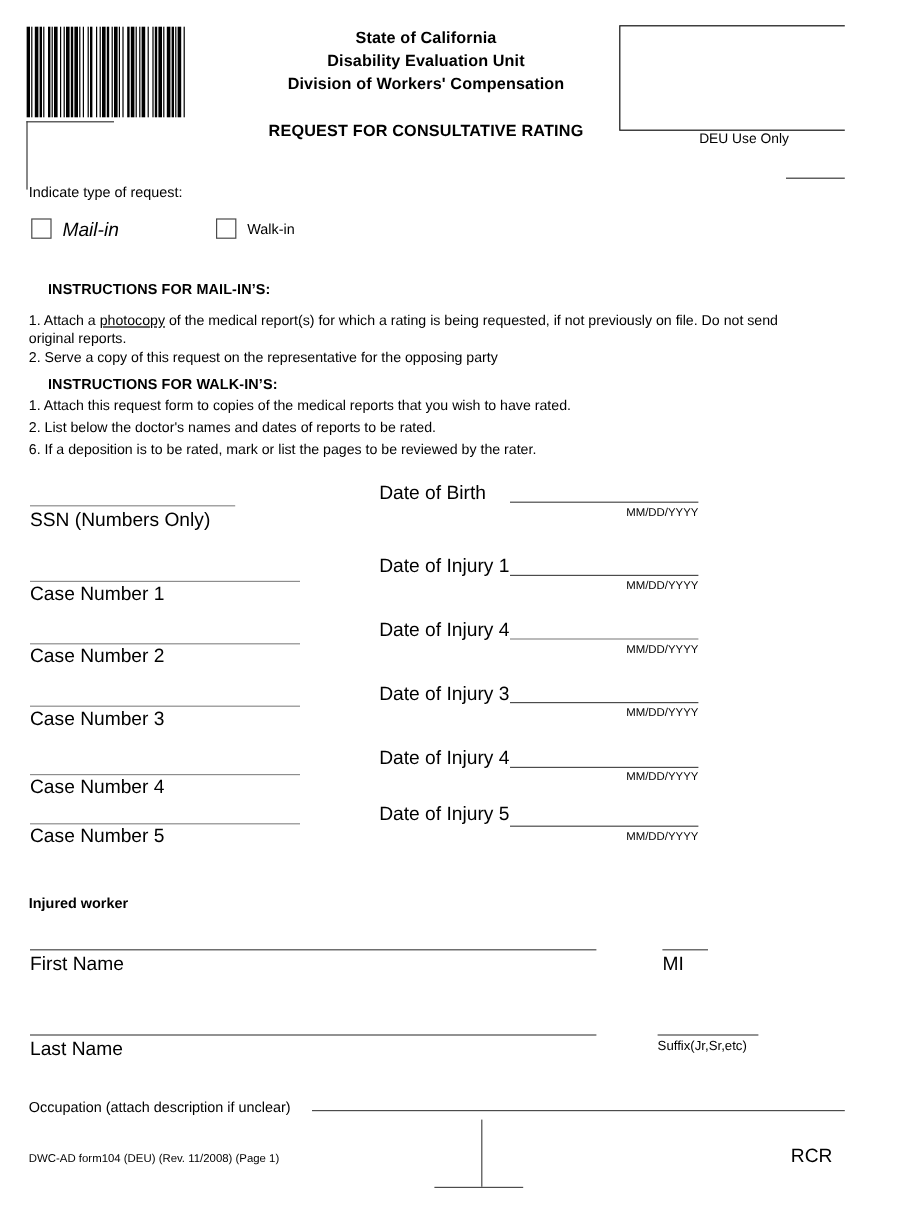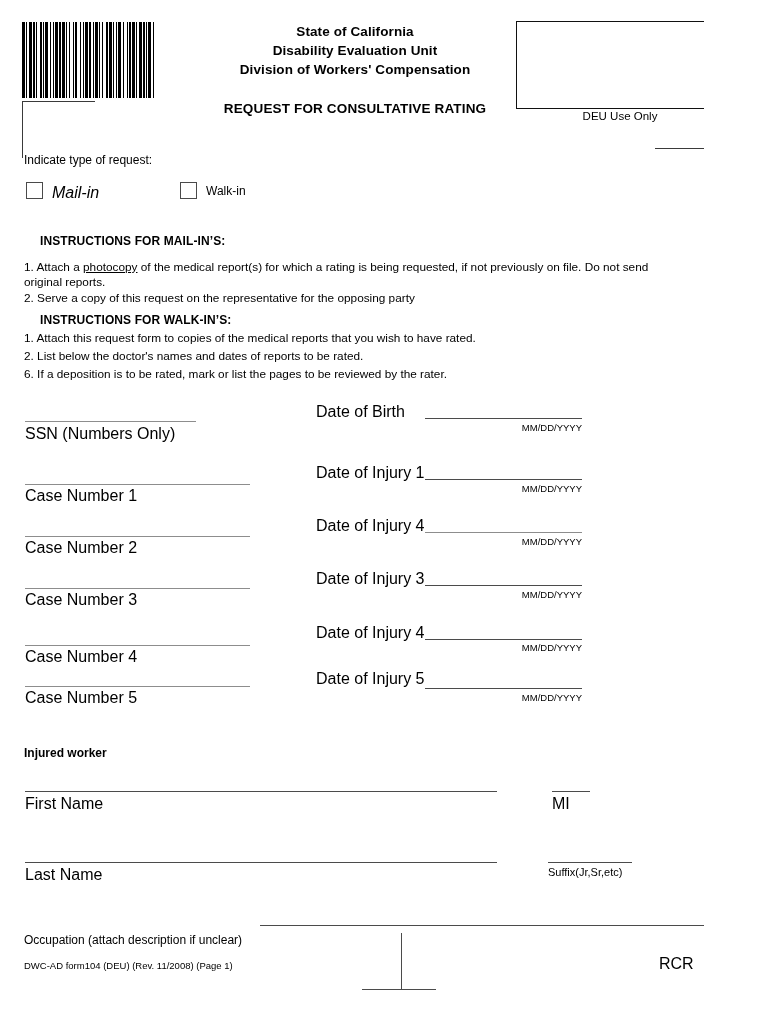--- a/index.html
+++ b/index.html
@@ -139,21 +139,20 @@
   #injured-worker-head {
     left: 24px; top: 746px;
     font-weight: bold;
     font-size: 12px;
   }
 
   
   #occupation-label {
     left: 24px; top: 916px;
     font-size: 12px;
-    margin-top: 17px;
   }
   #form-number {
     left: 24px; top: 960px;
     font-size: 9.5px;
   }
   #rcr {
     left: 659px; top: 955px;
     font-size: 16px;
   }
   .tmark-v {

